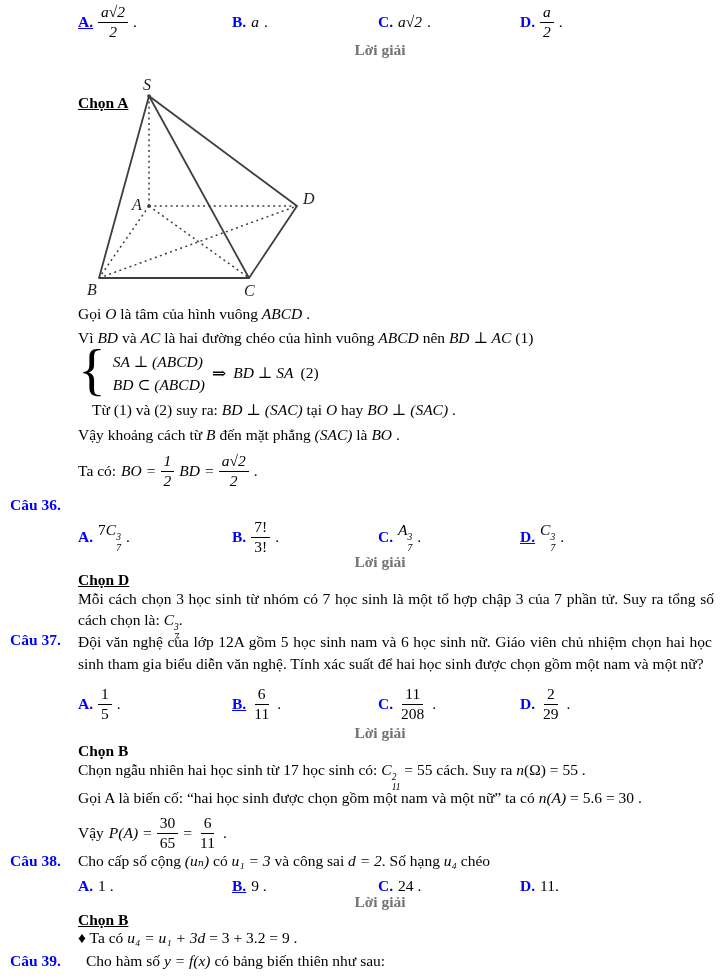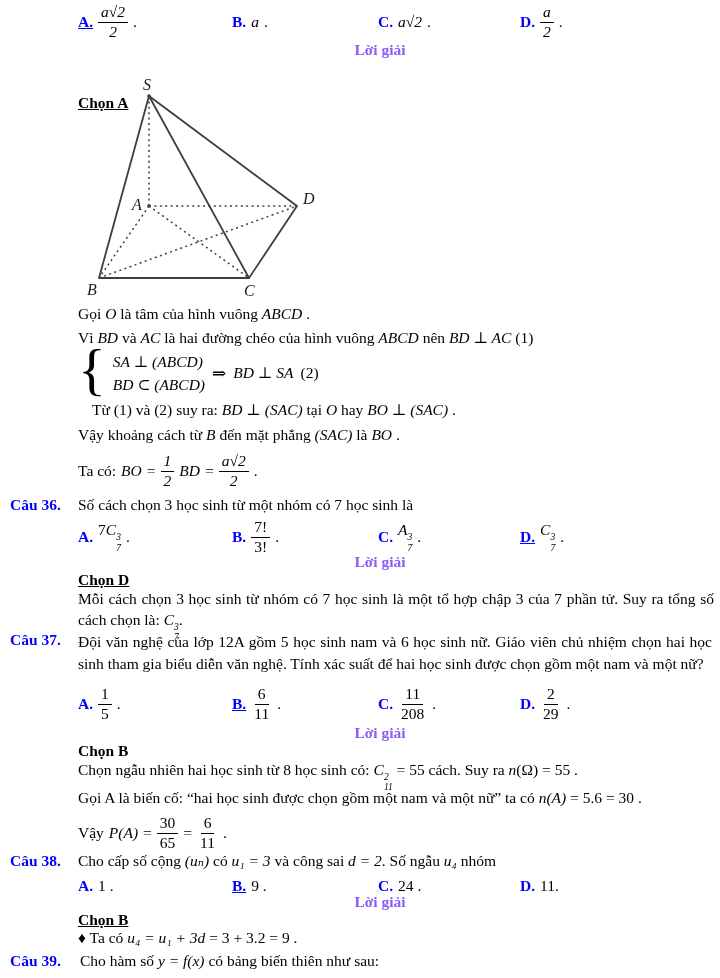--- a/index.html
+++ b/index.html
@@ -4,21 +4,21 @@
 <style>
   html,body{margin:0;padding:0;background:#fff;}
   .canvas{position:relative;width:720px;height:978px;background:#ffffff;overflow:hidden;
           font-family:"Liberation Serif","DejaVu Serif",serif;font-size:15.5px;color:#000;}
   .abs{position:absolute;white-space:nowrap;}
   .wrap{position:absolute;white-space:normal;}
   .b{font-weight:bold;}
   .u{text-decoration:underline;}
   .mi{font-style:italic;}
   .qlabel{color:#0000FF;font-weight:bold;}
-  .loigiai{position:absolute;left:40px;width:680px;text-align:center;color:#8b5cf6;font-weight:bold;}
+  .loigiai{position:absolute;left:40px;width:680px;text-align:center;color:#737373;font-weight:bold;}
   .opt-row{position:absolute;left:0;width:720px;}
   .opt{position:absolute;display:inline-flex;align-items:center;gap:5px;}
   .opt-letter{color:#0000FF;font-weight:bold;}
   .frac{display:inline-flex;flex-direction:column;align-items:center;line-height:1.18;font-style:italic;vertical-align:middle;}
   .frac .num{border-bottom:1.3px solid #000;padding:0 3px;}
   .frac .den{padding:0 3px;}
   .ss{display:inline-flex;flex-direction:column;align-items:flex-start;font-size:9.5px;line-height:1.1;vertical-align:-5px;font-style:italic;}
   .mathline{display:flex;align-items:center;gap:5px;}
   .sys{display:flex;align-items:center;gap:7px;}
   .brace{font-size:58px;line-height:0.8;font-weight:400;margin-top:-5px;}
@@ -115,21 +115,20 @@
     <span class="mi">BD</span>
     <span>=</span>
     <span class="frac">
         <span class="num">a√2</span>
         <span class="den">2</span>
       </span>
     <span>.</span>
   </div>
 
   <div class="abs qlabel" style="top:496px;left:10px;">Câu 36.</div>
-  <div class="abs" style="top:496px;left:78px;">Số cách chọn 3 học sinh từ một nhóm có 7 học sinh là</div>
 
   <div class="opt-row" style="top:517px;height:40px;">
     <span class="opt" style="left:78px;top:0;height:40px;">
       <span class="opt-letter">A.</span>
       <span><span>7</span><span class="mi">C</span><span class="ss">
             <span>3</span>
             <span>7</span>
           </span></span>
       <span>.</span>
     </span>
@@ -204,21 +203,21 @@
           <span class="den">29</span>
         </span>
       <span>.</span>
     </span>
   </div>
 
   <div class="loigiai" style="top:724px;">Lời giải</div>
   <div class="abs b" style="top:742px;left:78px;">Chọn B</div>
 
   <div class="abs" style="top:761px;left:78px;">
-    <span>Chọn ngẫu nhiên hai học sinh từ 8 học sinh có: </span><span class="mi">C</span><span class="ss">
+    <span>Chọn ngẫu nhiên hai học sinh từ 17 học sinh có: </span><span class="mi">C</span><span class="ss">
         <span>2</span>
         <span>11</span>
       </span><span> = 55 cách. Suy ra </span><span class="mi">n</span><span>(Ω) = 55 .</span>
   </div>
 
   <div class="abs" style="top:789px;left:78px;">
     <span>Gọi A là biến cố: “hai học sinh được chọn gồm một nam và một nữ” ta có </span><span class="mi">n(A)</span><span> = 5.6 = 30 .</span>
   </div>
 
   <div class="abs mathline" style="top:814px;left:78px;height:38px;">
@@ -231,21 +230,21 @@
       </span>
     <span>=</span>
     <span class="frac" style="font-style:normal;">
         <span class="num">6</span>
         <span class="den">11</span>
       </span>
     <span>.</span>
   </div>
 
   <div class="abs qlabel" style="top:852px;left:10px;">Câu 38.</div>
-  <div class="abs" style="top:852px;left:78px;"><span>Cho cấp số cộng </span><span class="mi">(uₙ)</span><span> có </span><span class="mi">u₁ = 3</span><span> và công sai </span><span class="mi">d = 2</span><span>. Số ngẫu </span><span class="mi">u₄</span><span> nhóm</span></div>
+  <div class="abs" style="top:852px;left:78px;"><span>Cho cấp số cộng </span><span class="mi">(uₙ)</span><span> có </span><span class="mi">u₁ = 3</span><span> và công sai </span><span class="mi">d = 2</span><span>. Số hạng </span><span class="mi">u₄</span><span> chéo</span></div>
 
   <div class="opt-row" style="top:876px;height:20px;">
     <span class="opt" style="left:78px;top:0;height:20px;">
         <span class="opt-letter">A.</span>
         <span>1 .</span>
       </span>
     <span class="opt" style="left:232px;top:0;height:20px;">
         <span class="opt-letter u">B.</span>
         <span>9 .</span>
       </span>
@@ -258,15 +257,15 @@
         <span>11.</span>
       </span>
   </div>
 
   <div class="loigiai" style="top:893px;">Lời giải</div>
   <div class="abs b u" style="top:911px;left:78px;">Chọn B</div>
 
   <div class="abs" style="top:929px;left:78px;"><span>♦ Ta có </span><span class="mi">u₄ = u₁ + 3d</span><span> = 3 + 3.2 = 9 .</span></div>
 
   <div class="abs qlabel" style="top:952px;left:10px;">Câu 39.</div>
-  <div class="abs" style="top:952px;left:80px;"><span>Cho hàm số </span><span class="mi">y = f(x)</span><span> có bảng biến thiên như sau:</span></div>
+  <div class="abs" style="top:952px;left:86px;"><span>Cho hàm số </span><span class="mi">y = f(x)</span><span> có bảng biến thiên như sau:</span></div>
 
 </div>
 
 </body></html>

